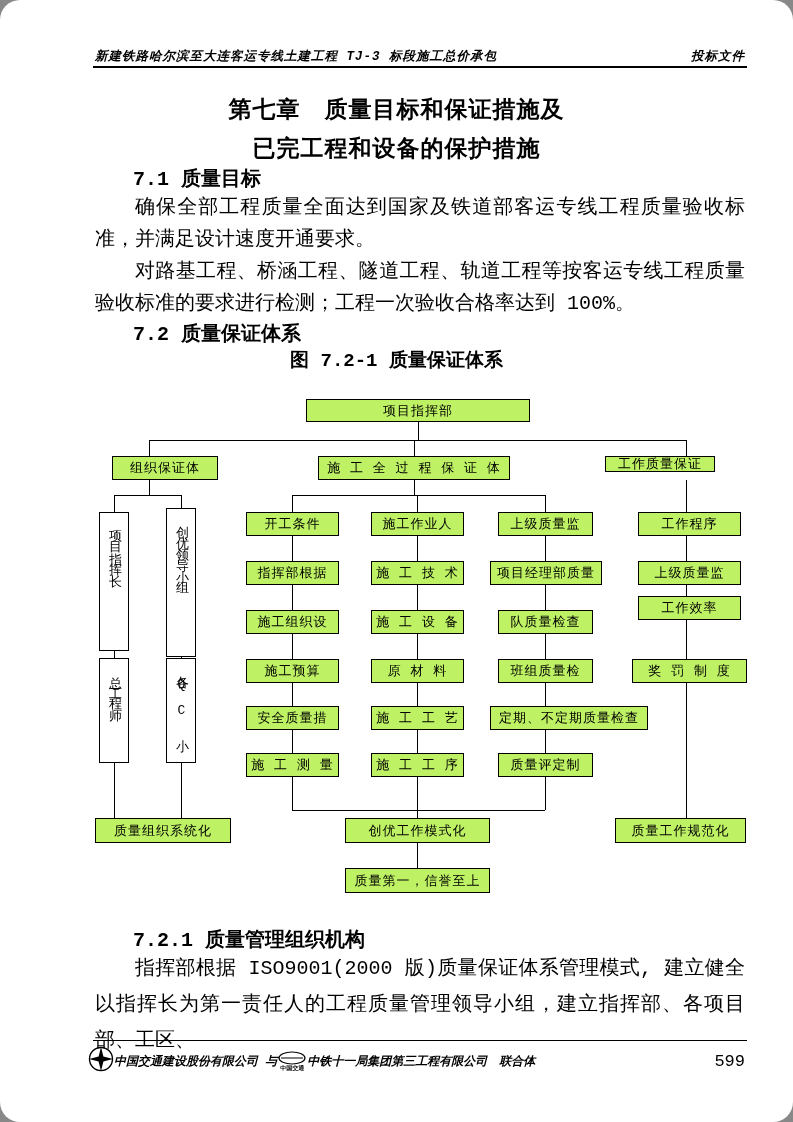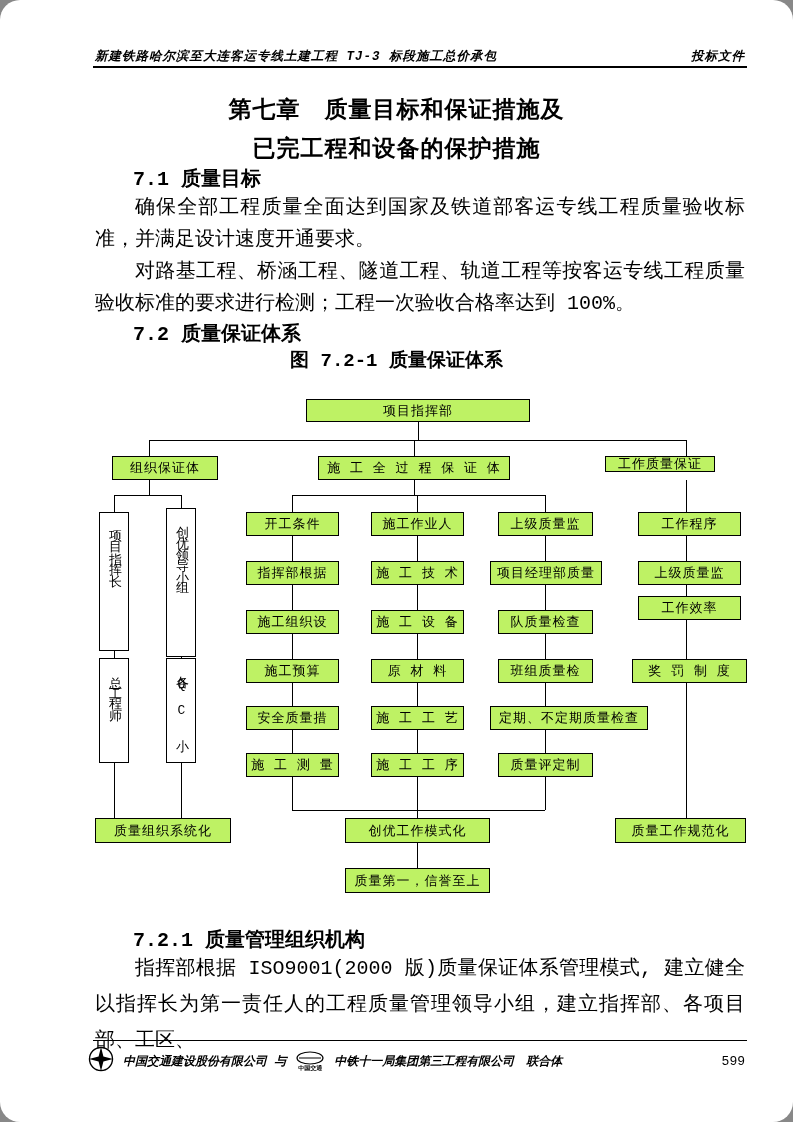--- a/index.html
+++ b/index.html
@@ -31,26 +31,26 @@
   }
   .dboxv {
     position:absolute; box-sizing:border-box; border:1px solid #000; background:#fff;
     font-size:13px; writing-mode:vertical-rl; text-orientation:upright;
     letter-spacing:11px; line-height:28px; padding-top:7px; text-align:left;
   }
 
   .footer-rule { position:absolute; left:93px; right:46px; top:1040px; border-top:1.5px solid #000; }
   .footer {
     position:absolute; left:88px; right:48px; top:1044px; height:34px;
-    display:flex; align-items:center; gap:9px;
+    display:flex; align-items:center; 
     font-size:12px; font-weight:bold; font-style:italic;
   }
   .footer-mini { display:flex; flex-direction:column; align-items:center; font-style:normal; }
   .footer-mini .cap { font-size:6px; font-weight:bold; letter-spacing:0; line-height:6px; }
-  .page-num { margin-left:auto; font-style:normal; font-weight:normal; font-size:13px; }
+  .page-num { margin-left:auto; font-style:normal; font-weight:normal; font-size:17px; }
 </style>
 </head>
 <body>
 
 <div class="page">
 
   <div class="header">
     <span>新建铁路哈尔滨至大连客运专线土建工程 TJ-3 标段施工总价承包</span>
     <span>投标文件</span>
   </div>

